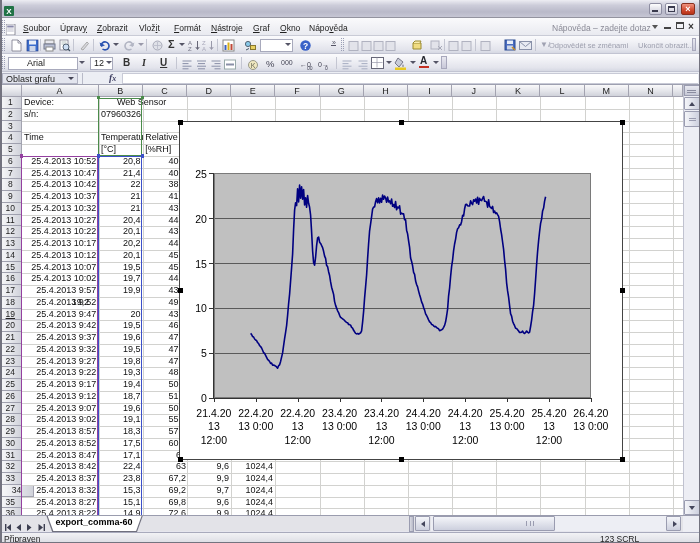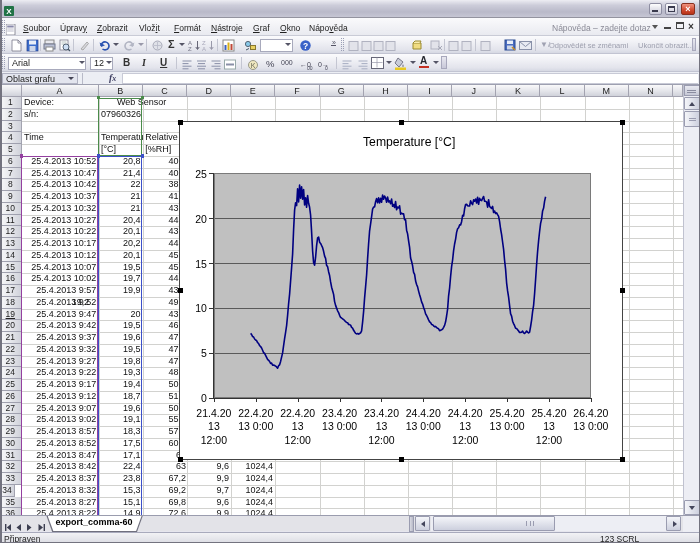--- a/index.html
+++ b/index.html
@@ -174,21 +174,21 @@
         <path d="M0.5 2.5 L6.5 7.5 L12.5 2.5" fill="none" stroke="#8890a8"></path>
       </svg></div>
     <div class="sep" style="left:535px;"></div>
     <div class="abs" style="left:540px;top:4px;font-size:8px;color:#a0a2b2;">▼/</div>
     <div class="abs" style="left:549px;top:5px;font-size:7.5px;color:#9d9fae;">Odpovědět se změnami</div>
     <div class="abs" style="left:638px;top:5px;font-size:7.5px;color:#9d9fae;">Ukončit obrazit...</div>
     <div class="abs" style="left:692px;top:2px;width:4px;height:13px;background:linear-gradient(180deg,#e8e8f0,#c8c8d8);border:1px solid #a8a8bc;"></div>
   </div>
 <div class="abs" style="left:0;top:54px;width:700px;height:18px;background:linear-gradient(180deg,#fbfbfd,#e3e4ec 80%,#d6d8e3);border-bottom:1px solid #c2c4d2;">
 <div class="abs" style="left:2px;top:2px;width:3px;height:13px;border-left:1px dotted #9a9eb5;border-right:1px dotted #9a9eb5;"></div>
-<div class="abs" style="left:8px;top:2.5px;width:78px;height:13px;background:#fff;border:1px solid #a8aabc;font-size:9px;color:#222;padding-left:3px;line-height:11px;">Arial</div>
+<div class="abs" style="left:8px;top:2.5px;width:70px;height:13px;background:#fff;border:1px solid #a8aabc;font-size:9px;color:#222;padding-left:18px;line-height:11px;">Arial</div>
 <div class="abs" style="left:79px;top:7px;width:0;height:0;border-left:3px solid transparent;border-right:3px solid transparent;border-top:3.5px solid #556;"></div>
 <div class="abs" style="left:90px;top:2.5px;width:23px;height:13px;background:#fff;border:1px solid #a8aabc;font-size:9px;color:#222;padding-left:3px;line-height:11px;">12</div>
 <div class="abs" style="left:106px;top:7px;width:0;height:0;border-left:3px solid transparent;border-right:3px solid transparent;border-top:3.5px solid #556;"></div>
 <div class="abs" style="left:123px;top:3px;font-size:10px;font-weight:bold;color:#333;">B</div>
 <div class="abs" style="left:142px;top:3px;font-size:10px;font-style:italic;font-weight:bold;color:#333;font-family:'Liberation Serif',serif;">I</div>
 <div class="abs" style="left:160px;top:3px;font-size:10px;font-weight:bold;color:#333;text-decoration:underline;">U</div>
 <div class="sep" style="left:176px;"></div>
     <div class="abs" style="left:182px;top:3px;"><svg width="12" height="12">
         <rect x="0.5" y="1.5" width="9" height="1" fill="#8a90a8"></rect>
         <rect x="0.5" y="4.1" width="6" height="1" fill="#8a90a8"></rect>
@@ -306,21 +306,21 @@
     <div class="rhdr" style="left:0;top:282.2px;width:21.6px;height:11.75px;line-height:11.75px;">24</div>
     <div class="rhdr" style="left:0;top:294.0px;width:21.6px;height:11.75px;line-height:11.75px;">25</div>
     <div class="rhdr" style="left:0;top:305.8px;width:21.6px;height:11.75px;line-height:11.75px;">26</div>
     <div class="rhdr" style="left:0;top:317.5px;width:21.6px;height:11.75px;line-height:11.75px;">27</div>
     <div class="rhdr" style="left:0;top:329.2px;width:21.6px;height:11.75px;line-height:11.75px;">28</div>
     <div class="rhdr" style="left:0;top:341.0px;width:21.6px;height:11.75px;line-height:11.75px;">29</div>
     <div class="rhdr" style="left:0;top:352.8px;width:21.6px;height:11.75px;line-height:11.75px;">30</div>
     <div class="rhdr" style="left:0;top:364.5px;width:21.6px;height:11.75px;line-height:11.75px;">31</div>
     <div class="rhdr" style="left:0;top:376.2px;width:21.6px;height:11.75px;line-height:11.75px;">32</div>
     <div class="rhdr" style="left:0;top:388.0px;width:21.6px;height:11.75px;line-height:11.75px;">33</div>
-    <div class="rhdr" style="left:0;top:399.8px;width:15px;height:11.75px;line-height:11.75px;">34</div>
+    <div class="rhdr" style="left:0;top:399.8px;width:34px;height:11.75px;line-height:11.75px;">34</div>
     <div class="rhdr" style="left:0;top:411.5px;width:21.6px;height:11.75px;line-height:11.75px;">35</div>
     <div class="rhdr" style="left:0;top:423.2px;width:21.6px;height:11.75px;line-height:11.75px;">36</div>
     <div class="hline" style="left:21.6px;top:23.8px;width:661.8px;"></div>
     <div class="hline" style="left:21.6px;top:35.5px;width:661.8px;"></div>
     <div class="hline" style="left:21.6px;top:47.2px;width:661.8px;"></div>
     <div class="hline" style="left:21.6px;top:59.0px;width:661.8px;"></div>
     <div class="hline" style="left:21.6px;top:70.8px;width:661.8px;"></div>
     <div class="hline" style="left:21.6px;top:82.5px;width:661.8px;"></div>
     <div class="hline" style="left:21.6px;top:94.2px;width:661.8px;"></div>
     <div class="hline" style="left:21.6px;top:106.0px;width:661.8px;"></div>
@@ -479,21 +479,20 @@
     <div class="cell" style="left:153.1px;top:423.2px;width:120px;text-align:right;">1024,4</div>
     <div class="abs" style="left:98.1px;top:13.2px;width:44.3px;height:57.5px;border:1.3px solid #4a8c4a;"></div>
     <div class="abs" style="left:96.6px;top:10.5px;width:3.5px;height:3.5px;background:#4a8c4a;"></div>
     <div class="abs" style="left:140.9px;top:10.5px;width:3.5px;height:3.5px;background:#4a8c4a;"></div>
     <div class="abs" style="left:21.1px;top:70.8px;width:77.0px;height:400px;border:1.3px solid #9440a0;"></div>
     <div class="abs" style="left:19.6px;top:69.2px;width:3.5px;height:3.5px;background:#9440a0;"></div>
     <div class="abs" style="left:98.1px;top:70.8px;width:44.3px;height:400px;border:1.3px solid #3c50c8;"></div>
     <div class="abs" style="left:96.6px;top:69.2px;width:3.5px;height:3.5px;background:#3c50c8;"></div>
     <div class="abs" style="left:140.9px;top:69.2px;width:3.5px;height:3.5px;background:#3c50c8;"></div>
     <div class="abs" style="left:179.4px;top:36.3px;width:443.5px;height:338.5px;background:#fff;border:1.4px solid #444;">
-      <div class="abs" style="left:8px;top:13px;width:100%;text-align:center;font-size:12.2px;color:#000;">Temperature [°C]</div>
       <div class="abs" style="left:33.5px;top:51.0px;width:377.0px;height:224.5px;background:#c0c0c0;border:1px solid #7a7a7a;">
         <div class="abs" style="left:0;top:43.9px;width:100%;height:1px;background:#5a5a5a;"></div>
         <div class="abs" style="left:0;top:88.8px;width:100%;height:1px;background:#5a5a5a;"></div>
         <div class="abs" style="left:0;top:133.7px;width:100%;height:1px;background:#5a5a5a;"></div>
         <div class="abs" style="left:0;top:178.6px;width:100%;height:1px;background:#5a5a5a;"></div>
       </div>
       <div class="abs" style="left:33.0px;top:51.0px;width:1px;height:225.5px;background:#333;"></div>
       <div class="abs" style="left:29.0px;top:51.0px;width:4.5px;height:1px;background:#333;"></div>
       <div class="abs" style="left:5.5px;top:45.5px;width:21px;text-align:right;font-size:10.5px;color:#000;">25</div>
       <div class="abs" style="left:29.0px;top:95.9px;width:4.5px;height:1px;background:#333;"></div>

